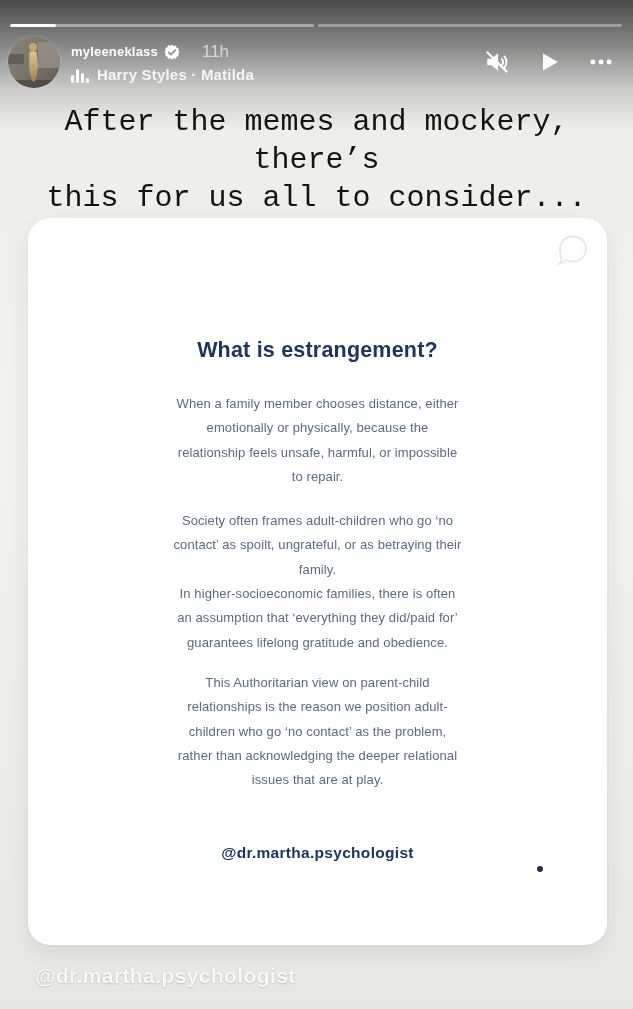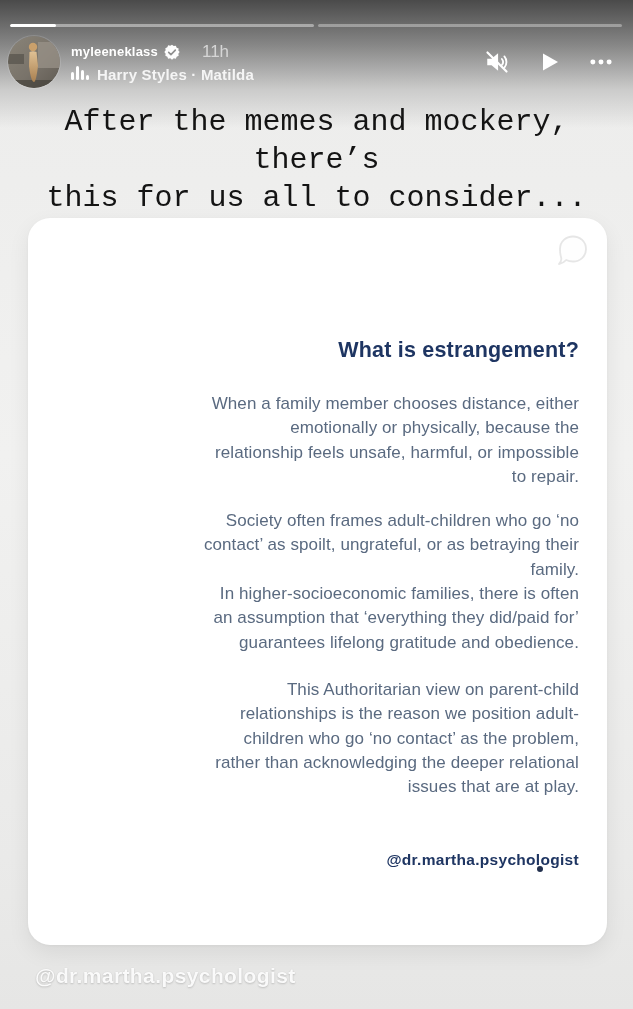--- a/index.html
+++ b/index.html
@@ -26,56 +26,56 @@
   .progress .fill{ height:100%; background:#ffffff; border-radius:2px; }
 
   
   .story-header{ position:absolute; top:36px; left:8px; right:10px; display:flex; align-items:center; }
   .avatar{ width:52px; height:52px; border-radius:50%; overflow:hidden; flex:0 0 auto; box-shadow:0 0 0 1px rgba(255,255,255,.15); }
   .hdr-info{ margin-left:11px; min-width:0; }
   .hdr-row1{ display:flex; align-items:center; gap:6px; }
   .username{ color:#ffffff; font-weight:700; font-size:13px; letter-spacing:.2px; }
   .badge{ width:16px; height:16px; display:inline-block; }
   .timestamp{ color:#d6d6d6; font-size:17px; margin-left:16px; }
-  .hdr-row2{ display:flex; align-items:flex-start; gap:8px; margin-top:4px; }
+  .hdr-row2{ display:flex; align-items:flex-end; gap:8px; margin-top:4px; }
   .music-label{ color:#f5f5f5; font-size:15px; font-weight:700; letter-spacing:.2px; }
   .eq-icon{ display:flex; align-items:flex-end; gap:2px; height:14px; }
   .eq-icon i{ width:3px; background:#fff; border-radius:2px; display:block; }
 
   .hdr-controls{ margin-left:auto; display:flex; align-items:center; gap:24px; padding-right:8px; }
   .ctl{ width:28px; height:28px; display:flex; align-items:center; justify-content:center; cursor:pointer; }
 
   
   .story-title{
     position:absolute; top:104px; left:0; right:0;
     text-align:center; white-space:pre-line;
     font-family:Liberation Mono, monospace;
     font-size:30px; line-height:1.26; color:#141414; font-weight:400;
   }
 
   
   .card{
     position:absolute; left:28px; top:218px; width:579px; height:727px;
     background:#ffffff; border-radius:22px;
     box-shadow:0 8px 22px rgba(0,0,0,.07), 0 1px 3px rgba(0,0,0,.04);
-    padding:0 28px; text-align:right;
+    padding:0 28px; text-align:center;
   }
   .quote-bubble{ position:absolute; top:13px; right:13px; width:42px; height:42px; opacity:.85; }
 
   .card-heading{
     margin-top:119px; font-size:21.5px; font-weight:700;
     color:#1e3562; letter-spacing:.2px; line-height:26px;
   }
   .card p{
-    white-space:pre-line; color:#5a6a80; font-size:17px;
+    white-space:pre-line; color:#5a6a80; font-size:13px;
     line-height:24.3px; font-weight:400; letter-spacing:.1px;
   }
   .p1{ margin-top:29px; }
   .p2{ margin-top:20px; }
-  .p3{ margin-top:23px; }
+  .p3{ margin-top:16px; }
   .attribution{
     margin-top:52px; font-size:15.5px; font-weight:700;
     color:#1e3562; letter-spacing:.3px;
   }
   .attr-dot{ position:absolute; left:509px; top:648px; width:6px; height:6px; border-radius:50%; background:#22304d; }
 
   
   .mention-sticker{
     position:absolute; left:35px; top:964px;
     font-size:21px; font-weight:700; letter-spacing:.4px;

